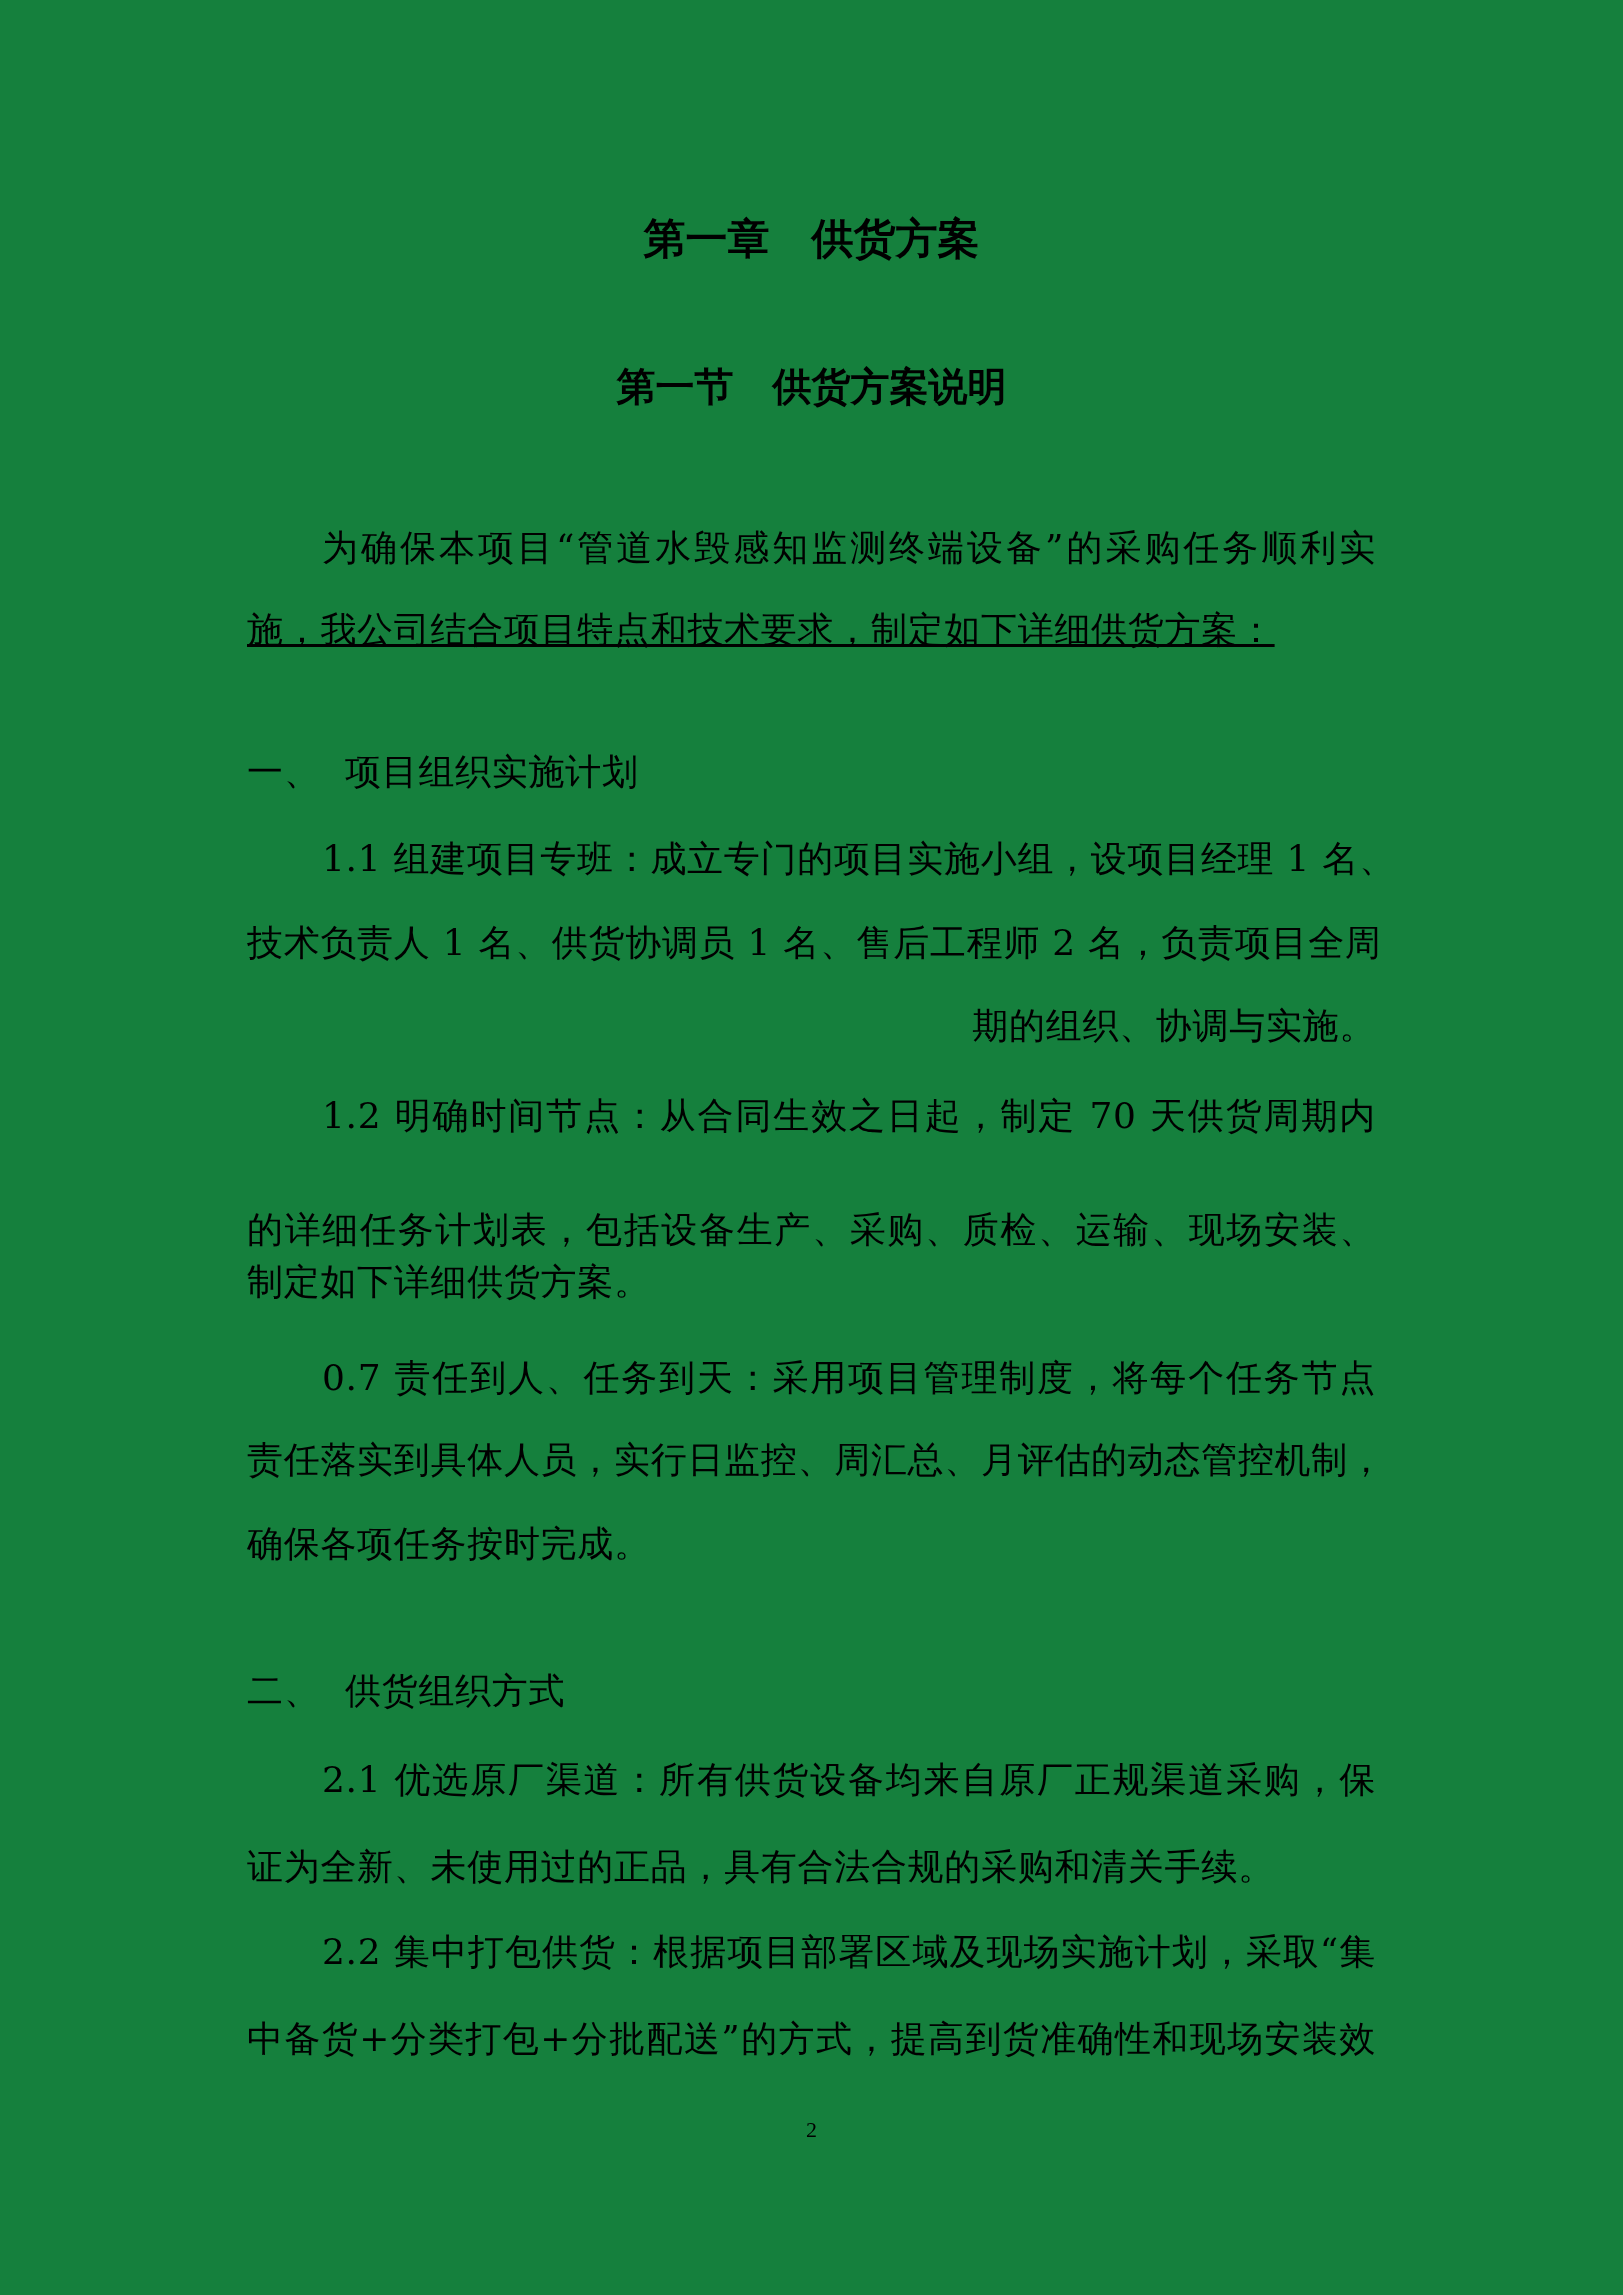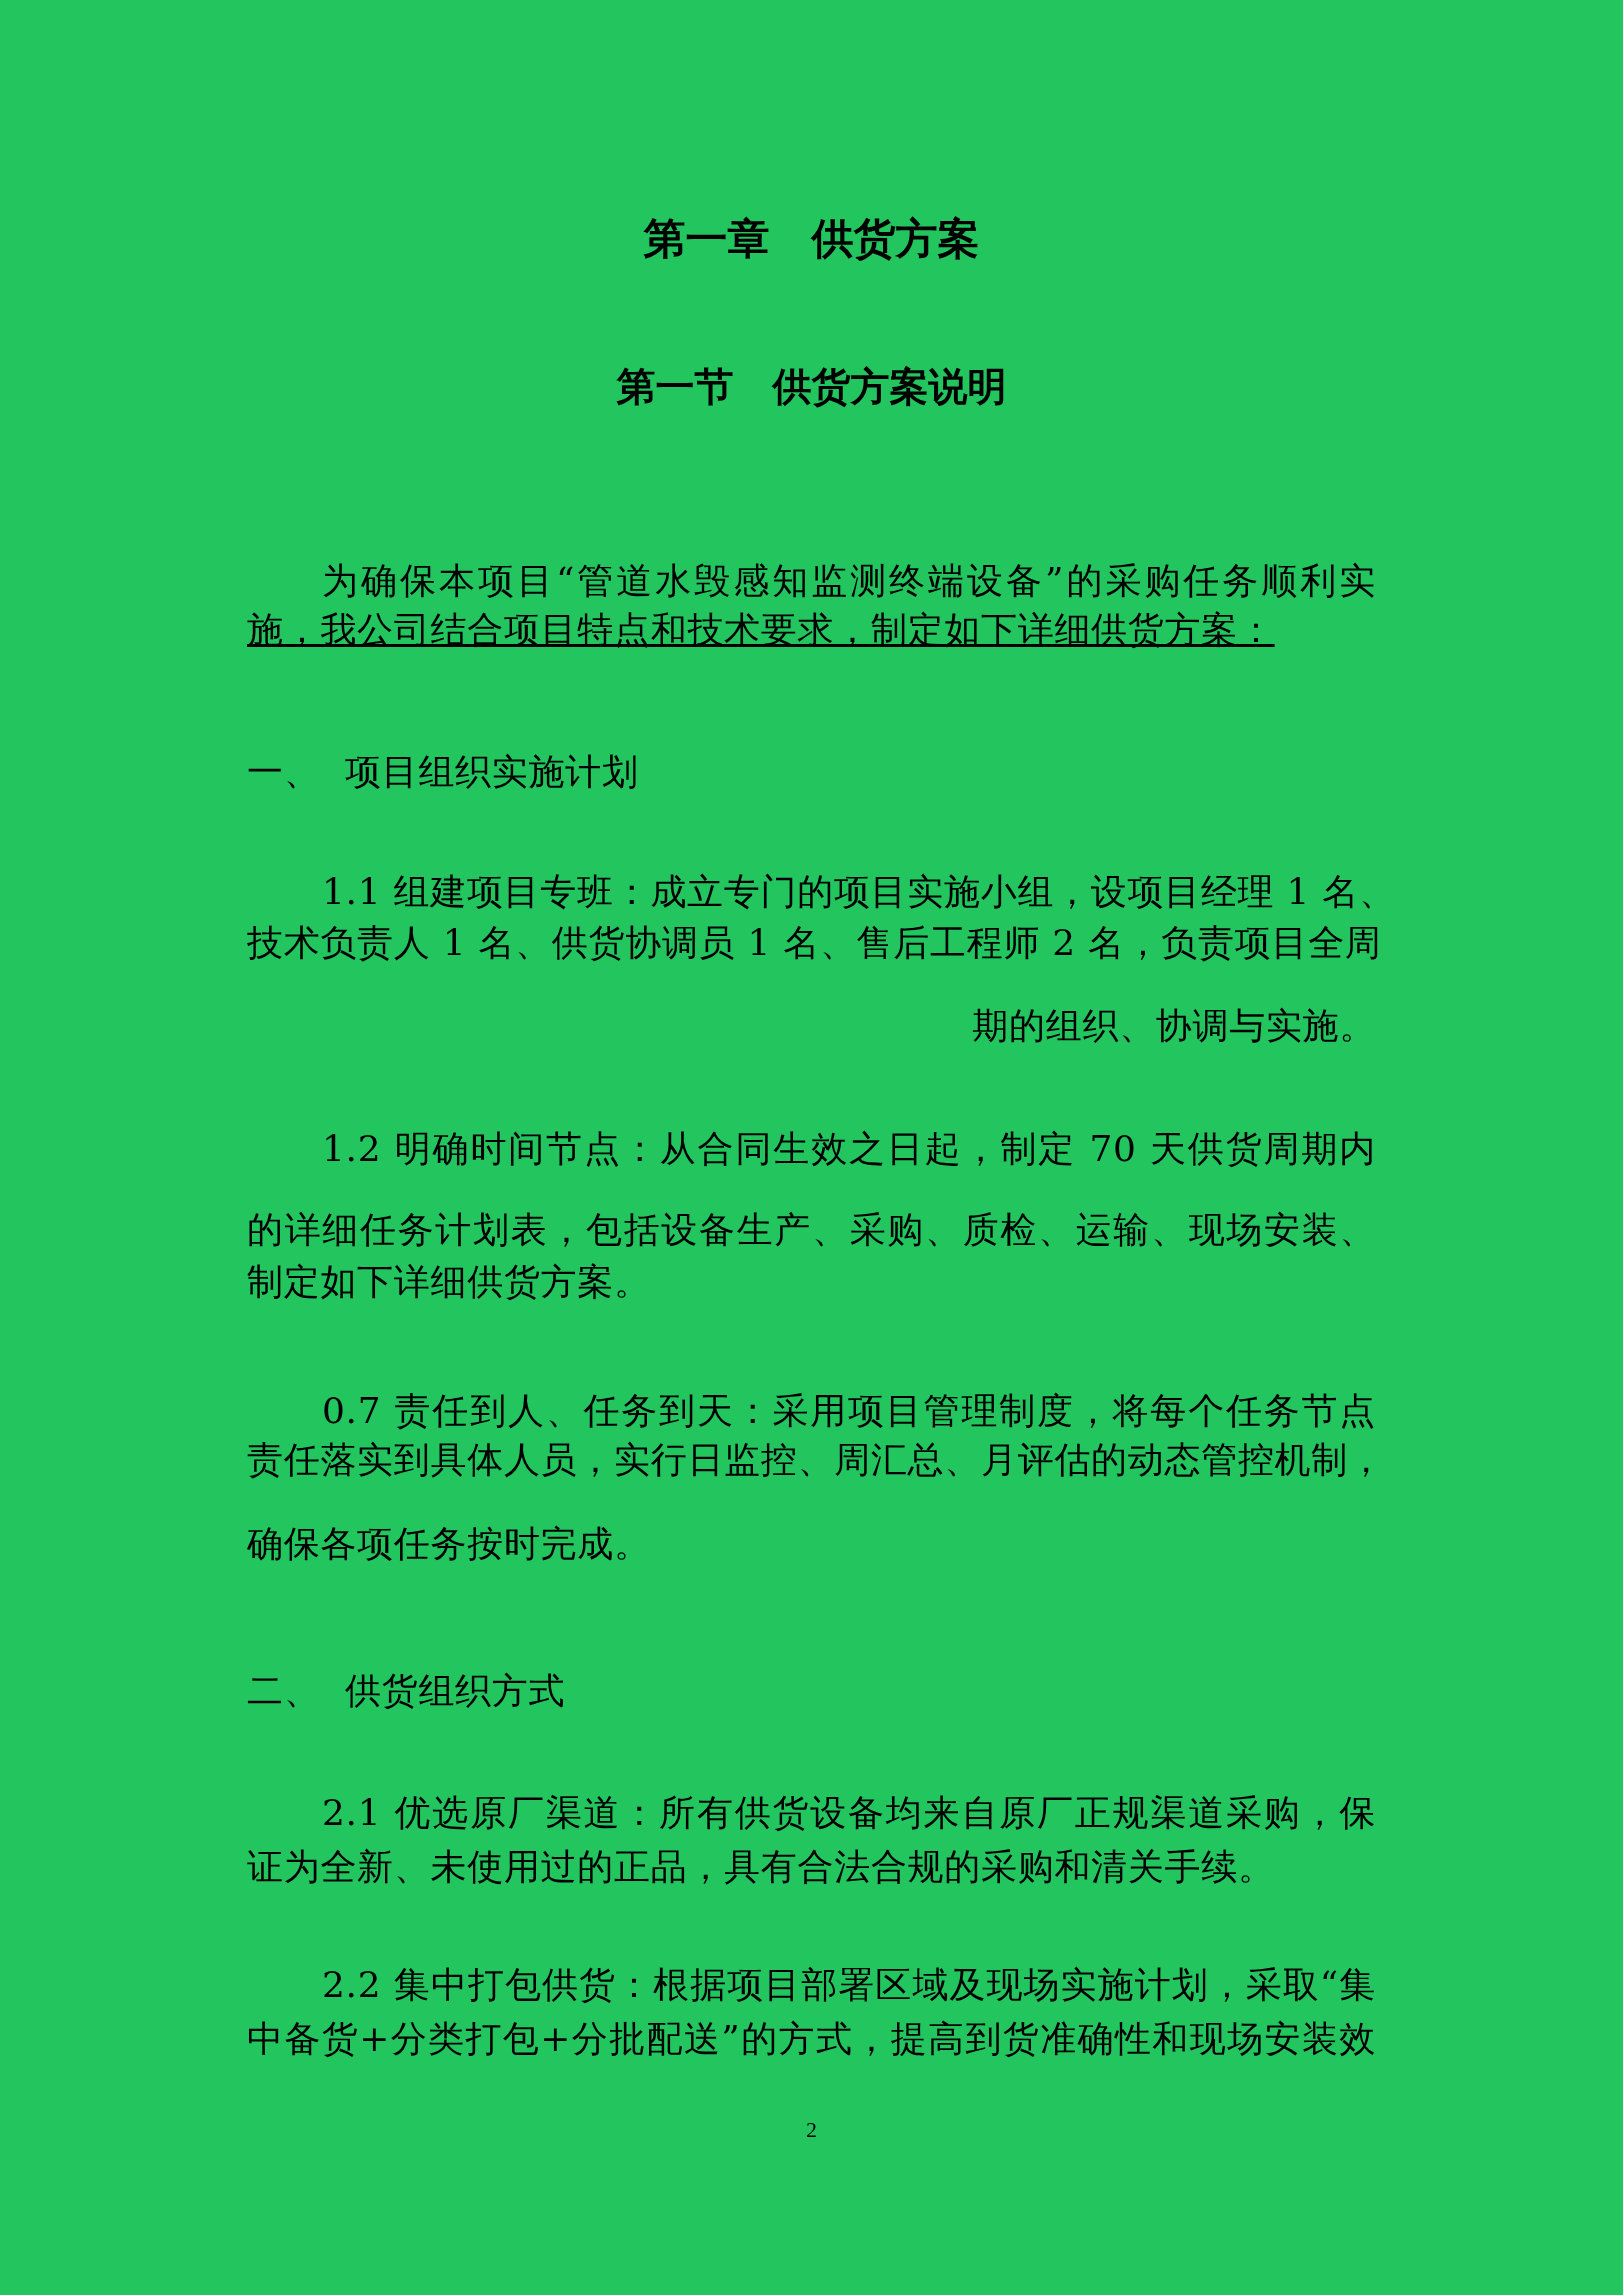--- a/index.html
+++ b/index.html
@@ -1,30 +1,30 @@
 <!DOCTYPE html>
 <html style="font-size:10.5px"><head>
   <meta charset="utf-8">
   <style>
     html, body { margin: 0; padding: 0; background: #ffffff; }
     body { width: 1623px; height: 2295px; position: relative; overflow: hidden; }
-    .page { position: absolute; left: 0; top: 0; width: 1623px; height: 2295px; background: #22c55e; color: #000000; }
+    .page { position: absolute; left: 0; top: 0; width: 1623px; height: 2295px; background: #15803d; color: #000000; }
     .line {
       position: absolute;
       left: 247px;
       width: 1129px;
       height: 52px;
       line-height: 52px;
       font-family: "DejaVu Serif", "Liberation Serif", serif;
       font-size: 36px;
       white-space: nowrap;
       color: #000;
       letter-spacing: 0.7px;
     }
-    .indent { left: 322px; width: 1054px; margin-top: 33px; }
+    .indent { left: 322px; width: 1054px; }
     .justify { text-align: justify; text-align-last: justify; }
     .heading {
       position: absolute;
       left: 0;
       width: 1623px;
       text-align: center;
       font-family: "DejaVu Sans", "Liberation Sans", sans-serif;
       font-weight: bold;
       color: #000;
       white-space: pre;

